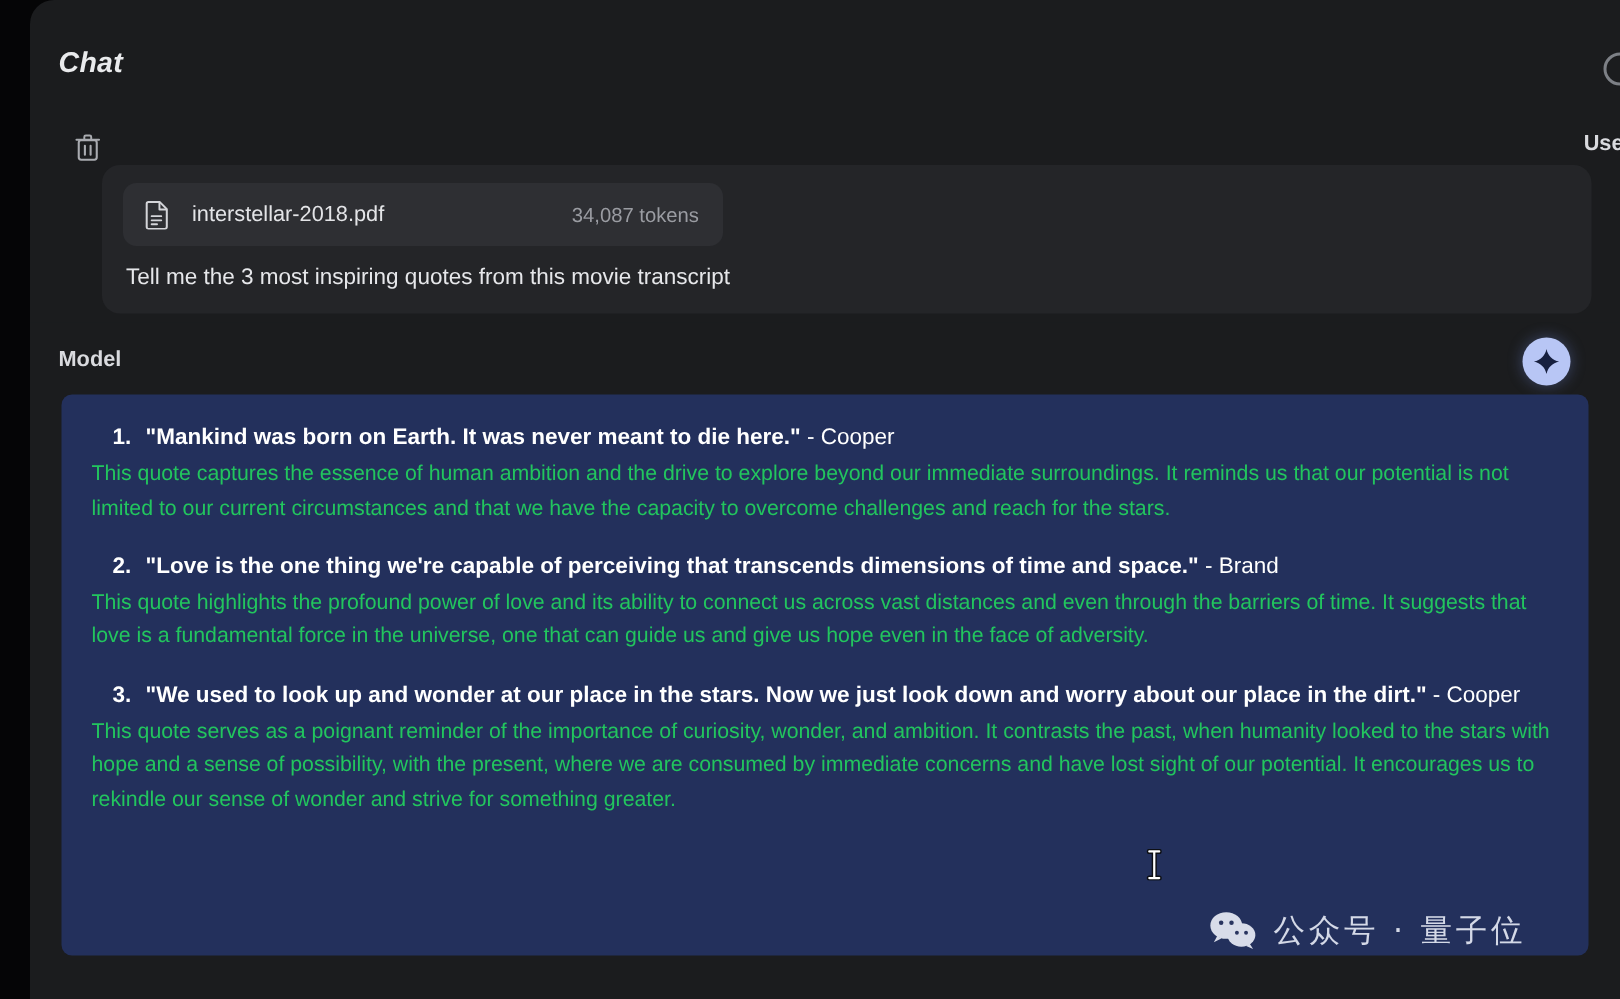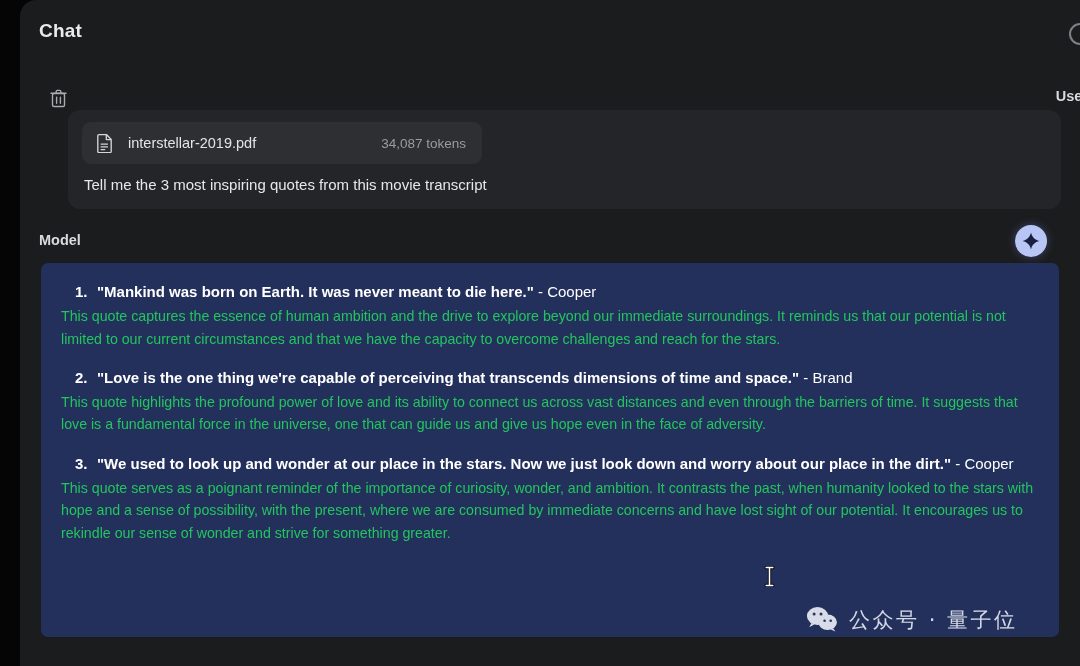--- a/index.html
+++ b/index.html
@@ -27,23 +27,24 @@
     width: 1060px;
     height: 666px;
     background: #1b1c1e;
     border-top-left-radius: 16px;
     overflow: hidden;
   }
 
   
   .header {
     position: absolute;
-    left: 0; top: 4px;
+    left: 0; top: 16px;
     width: 836px;
     height: 62px;
+    font-style: italic;
   }
   .chat-title {
     position: absolute;
     left: 19px;
     top: 16px;
     font-size: 19px;
     font-weight: bold;
     color: #e9eaec;
     letter-spacing: 0.2px;
   }
@@ -213,21 +214,21 @@
     height: 21px;
     pointer-events: none;
   }
 
   
   .watermark {
     position: absolute;
     left: 786px;
     top: 606px;
     display: flex;
-    align-items: flex-start;
+    align-items: flex-end;
     gap: 11px;
     opacity: 0.93;
   }
   .wm-text {
     font-size: 21px;
     color: #e2e6f2;
     letter-spacing: 2.5px;
     font-family: "DejaVu Sans", sans-serif;
     white-space: nowrap;
   }
@@ -256,21 +257,21 @@
 
       <div class="role-user">User</div>
 
       <div class="user-bubble">
         <div class="file-chip">
           <svg class="doc-icon" viewBox="0 0 18 20" fill="none">
             <path d="M3 1.6h7.4L15.2 6.4v12a1.2 1.2 0 0 1-1.2 1.2H3a1.2 1.2 0 0 1-1.2-1.2V2.8A1.2 1.2 0 0 1 3 1.6z" stroke="#d4d5d9" stroke-width="1.35" stroke-linejoin="round"></path>
             <path d="M10.3 1.8v4.8h4.7" stroke="#d4d5d9" stroke-width="1.3" stroke-linejoin="round"></path>
             <path d="M5.1 11.1h6.4M5.1 13.9h6.4M5.1 16.5h3.6" stroke="#d4d5d9" stroke-width="1.25" stroke-linecap="round"></path>
           </svg>
-          <span class="file-name">interstellar-2019.pdf</span>
+          <span class="file-name">interstellar-2018.pdf</span>
           <span class="file-tokens">34,087 tokens</span>
         </div>
         <div class="user-text">Tell me the 3 most inspiring quotes from this movie transcript</div>
       </div>
     </div>
 
     <div class="turn-model">
       <div class="role-model">Model</div>
 
       <div class="model-avatar">

